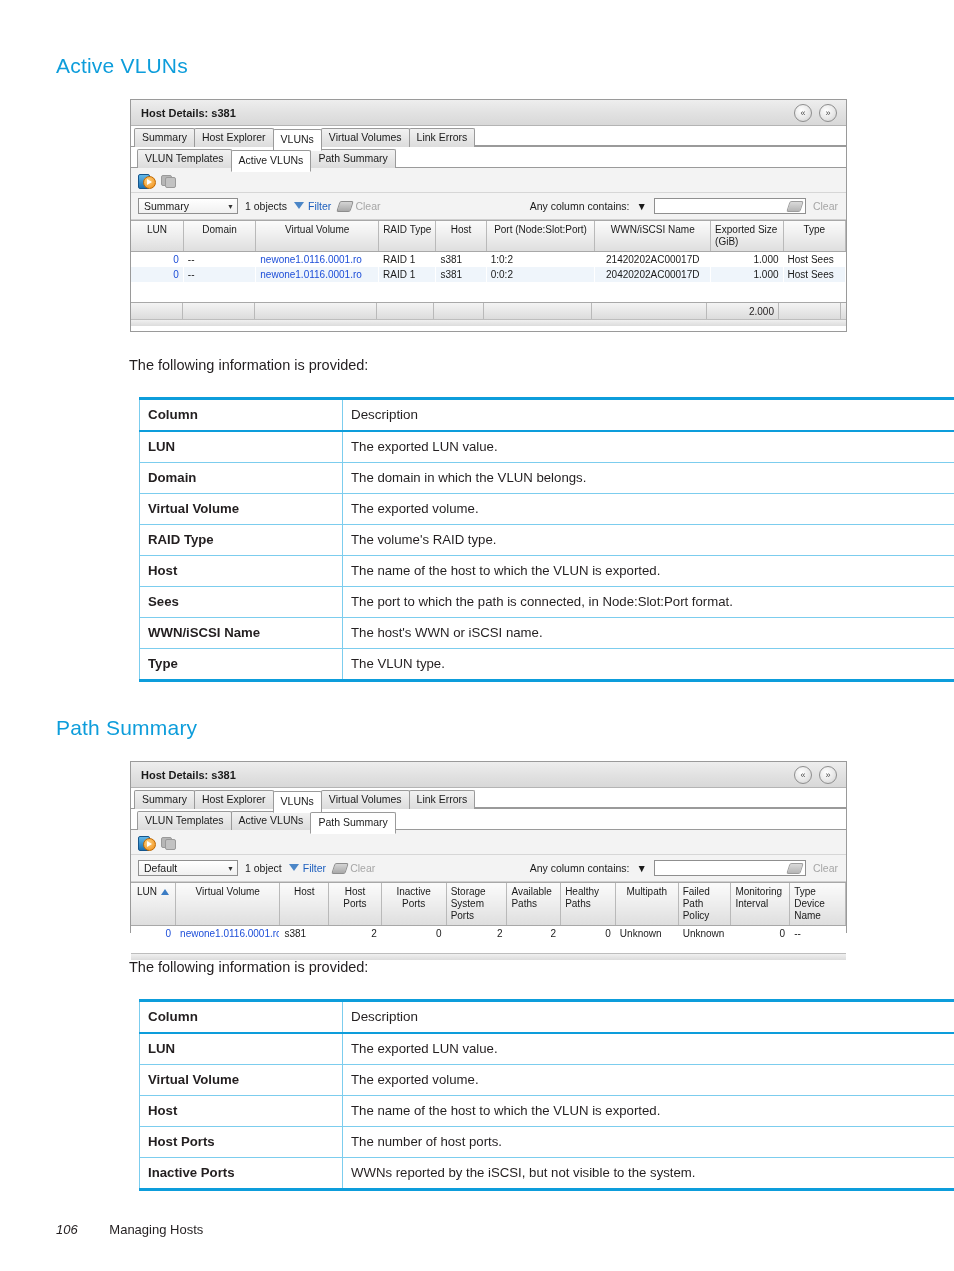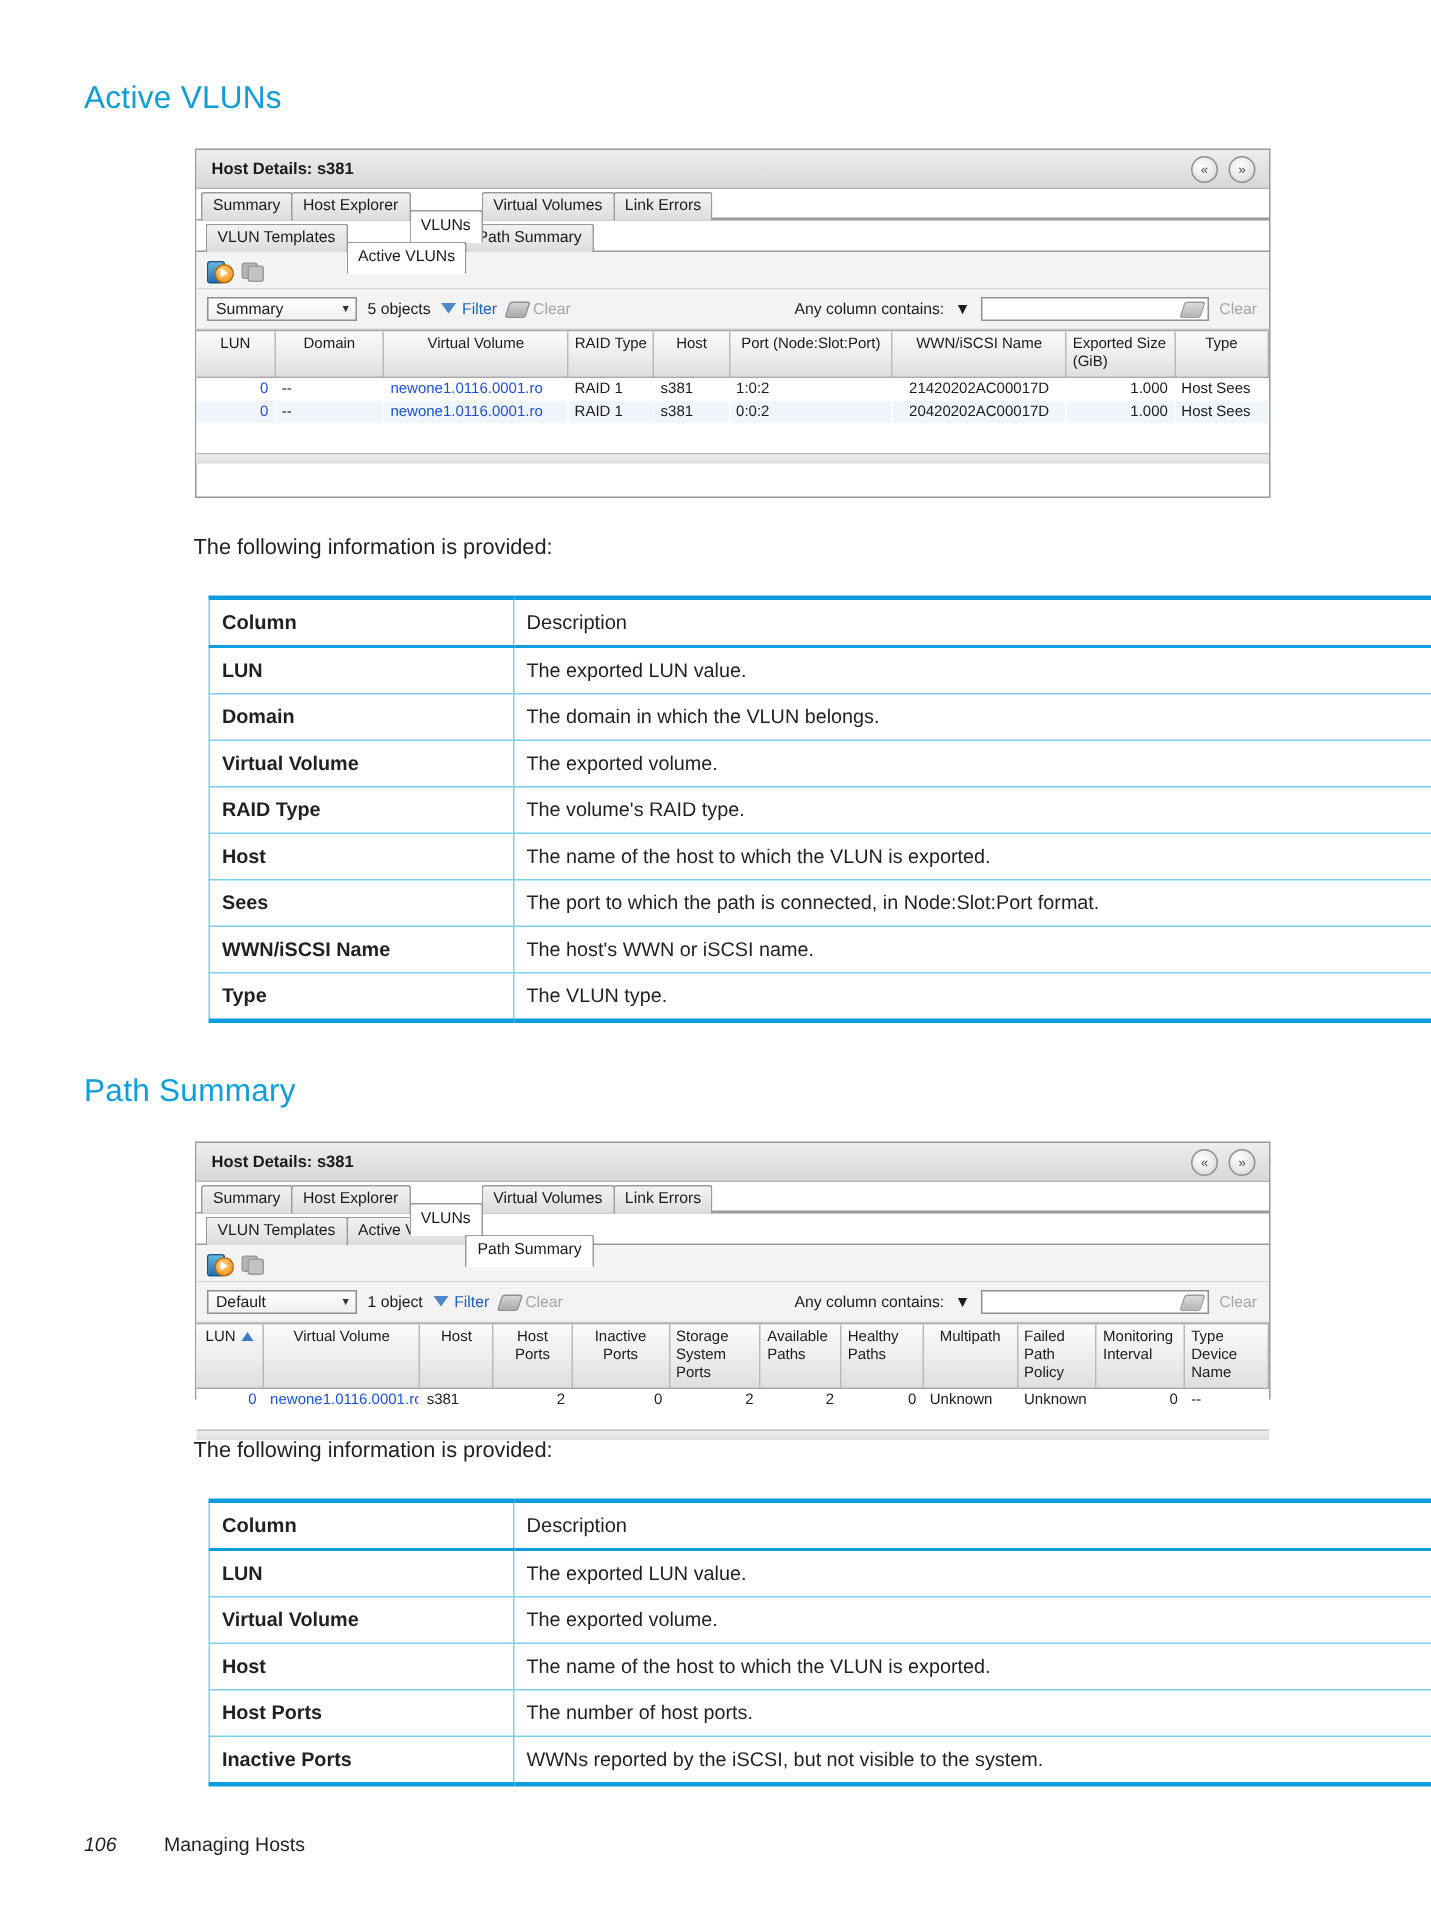--- a/index.html
+++ b/index.html
@@ -149,21 +149,21 @@
     white-space: nowrap;
     position: relative;
     top: 1px;
     border-radius: 2px 2px 0 0;
   }
   .tab.selected {
     background: #ffffff;
     font-weight: normal;
     padding-top: 3px;
     padding-bottom: 4px;
-    top: 16px;
+    top: 5px;
     z-index: 3;
     border-bottom: 1px solid #ffffff;
   }
   .tabrow .tab-filler {
     flex: 1;
     border-bottom: 1px solid #9a9a9a;
     height: 100%;
     margin-left: -1px;
   }
 
@@ -398,21 +398,21 @@
         <span class="g1"></span>
           <span class="g2"></span>
       </span>
     </div>
 
     <div class="filter-bar">
       <span class="combo">
         <span>Summary</span>
         <span class="caret">▼</span>
       </span>
-      <span class="obj-count">5 objects</span>
+      <span class="obj-count">1 objects</span>
       <span class="filter-link">
         <span class="funnel"></span>
         <span>Filter</span>
       </span>
       <span class="clear-link">
         <span class="eraser"></span>
         <span>Clear</span>
       </span>
       <span class="filter-spacer"></span>
       <span class="contains-label">Any column contains:</span>
@@ -470,20 +470,31 @@
             <td>RAID 1</td>
             <td>s381</td>
             <td>0:0:2</td>
             <td class="ctr">20420202AC00017D</td>
             <td class="num">1.000</td>
             <td>Host Sees</td>
           </tr>
         </tbody>
       </table>
       <div class="grid-body-pad" style="height:20px"></div>
+      <div class="totals-row">
+        <span class="totals-cell" style="width:52px"></span>
+        <span class="totals-cell" style="width:72px"></span>
+        <span class="totals-cell" style="width:122px"></span>
+        <span class="totals-cell" style="width:57px"></span>
+        <span class="totals-cell" style="width:50px"></span>
+        <span class="totals-cell" style="width:108px"></span>
+        <span class="totals-cell" style="width:115px"></span>
+        <span class="totals-cell" style="width:72px">2.000</span>
+        <span class="totals-cell" style="width:62px"></span>
+      </div>
       <div class="panel-bottom-strip"></div>
     </div>
   </div>
 
   <div class="para" id="para-1">The following information is provided:</div>
 
   <table class="desc-table" id="desc-table-1">
     <thead>
       <tr>
         <th class="c-col">Column</th>

